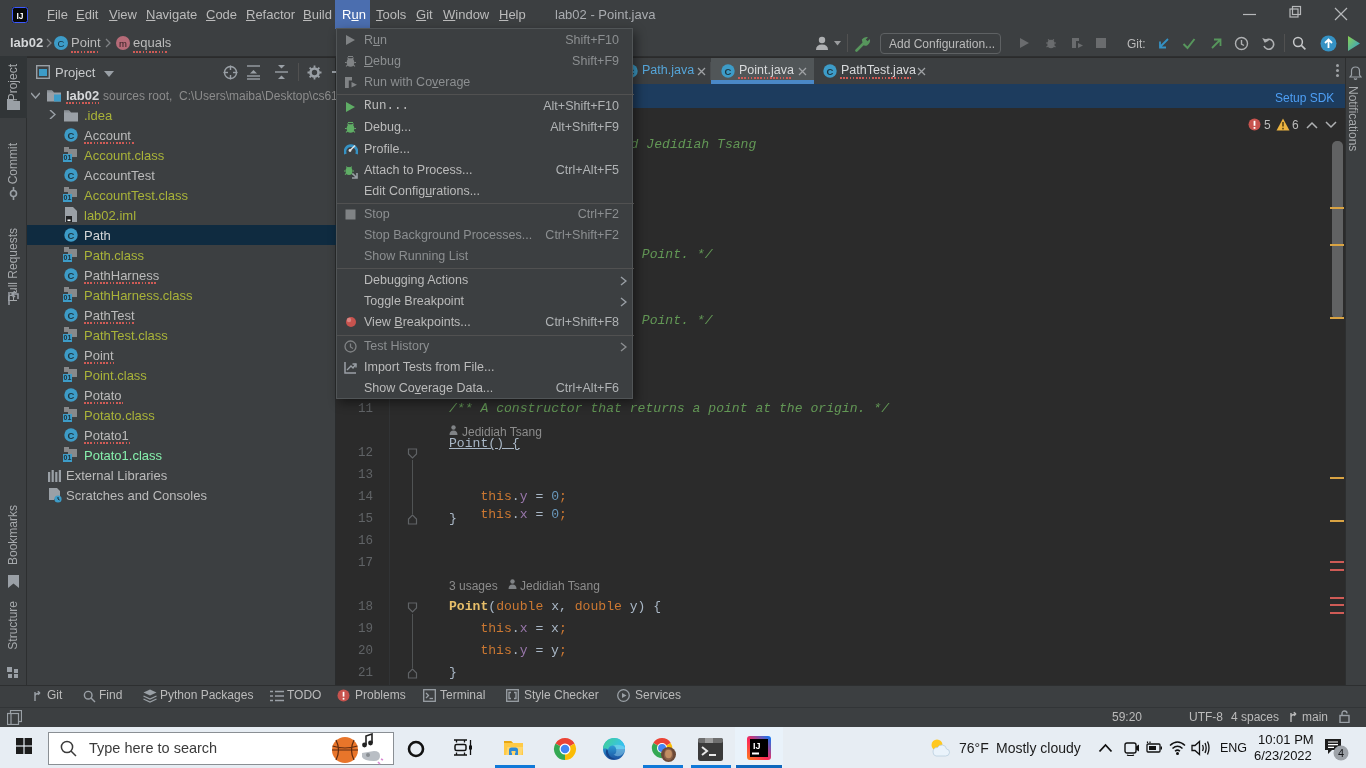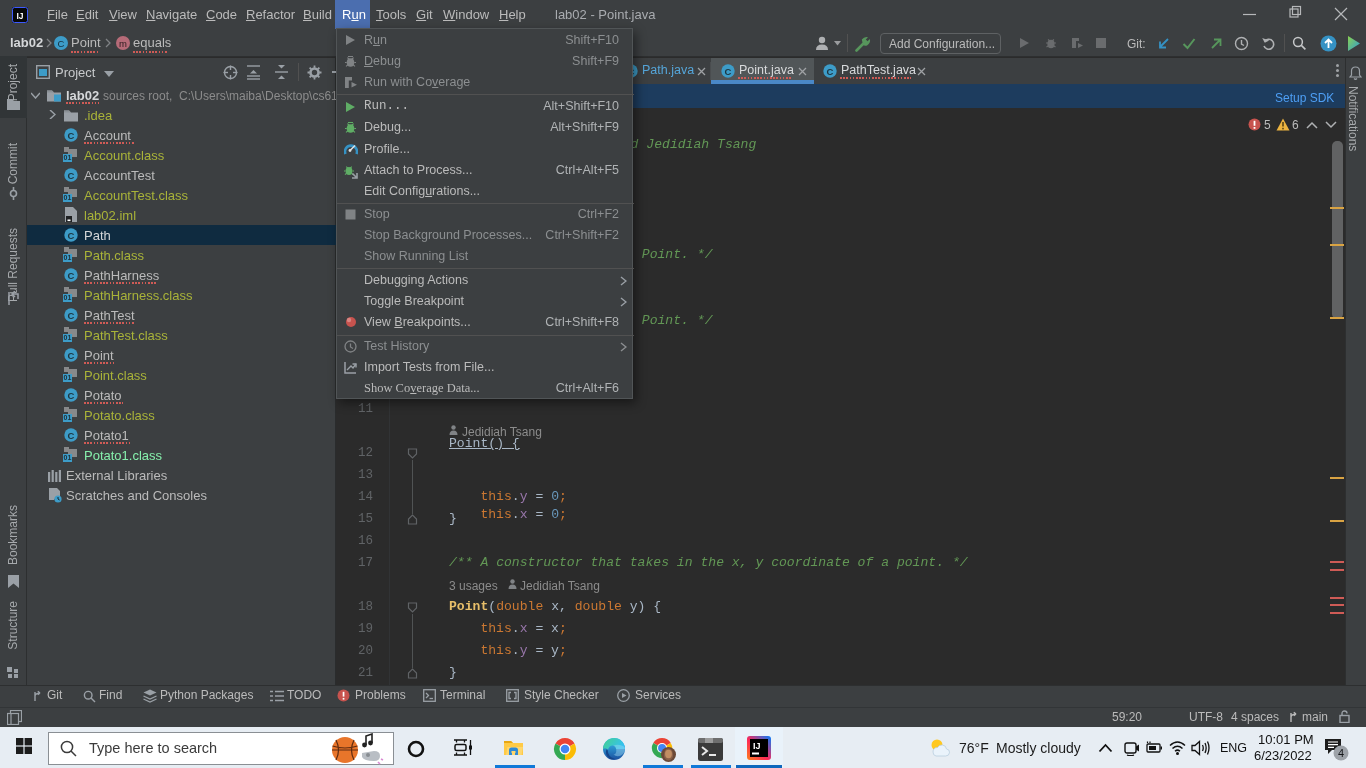--- a/index.html
+++ b/index.html
@@ -438,31 +438,31 @@
       <path d="M1.5 10 L9.5 10 L9.5 5 L5.5 1 L1.5 5 Z" fill="none" stroke="#606366" stroke-width="1.2"></path>
     </svg>
   <svg class="abs" style="left:71px;top:494px;" width="11" height="11" viewBox="0 0 11 11">
       <path d="M1.5 1 L9.5 1 L9.5 6 L5.5 10 L1.5 6 Z" fill="none" stroke="#606366" stroke-width="1.2"></path>
     </svg>
   <div class="abs" style="left:76px;top:506px;width:1px;height:54px;background:#505354;"></div>
   <svg class="abs" style="left:71px;top:560px;" width="11" height="11" viewBox="0 0 11 11">
       <path d="M1.5 10 L9.5 10 L9.5 5 L5.5 1 L1.5 5 Z" fill="none" stroke="#606366" stroke-width="1.2"></path>
     </svg>
 
+  <span class="txt" style="left:113px;top:290px;color:#629755;font-style:italic;">/** A constructor that returns a point at the origin. */</span>
 
   <svg class="abs" style="left:113px;top:317px;" width="9" height="10" viewBox="0 0 9 10">
       <circle cx="4.5" cy="2.5" r="2.2" fill="#808386"></circle>
       <path d="M0.5 10 Q0.5 5.5 4.5 5.5 Q8.5 5.5 8.5 10 Z" fill="#808386"></path>
     </svg>
   <span class="txt" style="left:126px;top:313px;font-family:'Liberation Sans';font-size:12px;color:#8c8c8c;">Jedidiah Tsang</span>
   <span class="txt" style="left:113px;top:325px;text-decoration:underline;">Point() {</span>
   <span class="txt" style="left:144.4px;top:368px;margin-top:28px;"><span style="color:#CC7832;">this</span>.<span style="color:#9876AA;">x</span> = <span style="color:#6897BB;">0</span><span style="color:#CC7832;">;</span></span>
   <span class="txt" style="left:144.4px;top:378px;"><span style="color:#CC7832;">this</span>.<span style="color:#9876AA;">y</span> = <span style="color:#6897BB;">0</span><span style="color:#CC7832;">;</span></span>
   <span class="txt" style="left:113px;top:400px;">}</span>
-  <span class="txt" style="left:113px;top:444px;color:#629755;font-style:italic;">/** A constructor that takes in the x, y coordinate of a point. */</span>
   <span class="txt" style="left:113px;top:467px;font-family:'Liberation Sans';font-size:12px;color:#8c8c8c;">3 usages</span>
   <svg class="abs" style="left:172px;top:471px;" width="9" height="10" viewBox="0 0 9 10">
       <circle cx="4.5" cy="2.5" r="2.2" fill="#808386"></circle>
       <path d="M0.5 10 Q0.5 5.5 4.5 5.5 Q8.5 5.5 8.5 10 Z" fill="#808386"></path>
     </svg>
   <span class="txt" style="left:184px;top:467px;font-family:'Liberation Sans';font-size:12px;color:#8c8c8c;">Jedidiah Tsang</span>
   <span class="txt" style="left:113px;top:488px;"><span style="color:#e8bf6a;font-weight:bold;">Point</span>(<span style="color:#CC7832;">double</span> x, <span style="color:#CC7832;">double</span> y) {</span>
   <span class="txt" style="left:144.4px;top:510px;"><span style="color:#CC7832;">this</span>.<span style="color:#9876AA;">x</span> = x<span style="color:#CC7832;">;</span></span>
   <span class="txt" style="left:144.4px;top:532px;"><span style="color:#CC7832;">this</span>.<span style="color:#9876AA;">y</span> = y<span style="color:#CC7832;">;</span></span>
   <span class="txt" style="left:113px;top:554px;">}</span>
@@ -585,21 +585,21 @@
   <span class="txt" style="left:27px;top:309.6px;color:#8c8f91;">Test History</span>
   <svg class="abs" style="left:283px;top:312.6px;" width="7" height="10" viewBox="0 0 7 10">
       <path d="M1 1 L6 5 L1 9" fill="none" stroke="#8c8f91" stroke-width="1.4"></path>
     </svg>
   <svg class="abs" style="left:7px;top:331.8px;" width="13" height="13" viewBox="0 0 13 13">
       <path d="M1 1 L1 12 L12 12" stroke="#9aa0a6" stroke-width="1.5" fill="none"></path>
       <path d="M3 9 L7 5 L9 7 L12 3" stroke="#9aa0a6" stroke-width="1.4" fill="none"></path>
       <path d="M12 6.5 L12 3 L8.5 3" stroke="#9aa0a6" stroke-width="1.4" fill="none"></path>
     </svg>
   <span class="txt" style="left:27px;top:330.8px;">Import Tests from File...</span>
-  <span class="txt" style="left:27px;top:352px;font-family:Liberation Serif, serif;">Show Co<u>v</u>erage Data...</span>
+  <span class="txt" style="left:27px;top:352px;">Show Co<u>v</u>erage Data...</span>
   <span class="txt" style="right:13px;top:352px;color:#b0b3b5;">Ctrl+Alt+F6</span>
 </div>
 
 <div class="abs" style="left:0;top:685px;width:1366px;height:22px;background:#3C3F41;border-top:1px solid #2d2f30;"></div>
 
 <div class="abs" style="left:0;top:685px;width:1366px;height:22px;font-size:12px;color:#bbbbbb;">
   <svg class="abs" style="left:32px;top:5px;" width="11" height="13" viewBox="0 0 11 13">
       <path d="M3 2 L3 11 M3 6 Q3 3.5 8 3 M8 3 L5.8 1.2 M8 3 L5.8 4.8" stroke="#9aa0a6" stroke-width="1.4" fill="none"></path>
     </svg>
   <span class="txt" style="left:47px;top:3px;">Git</span>

